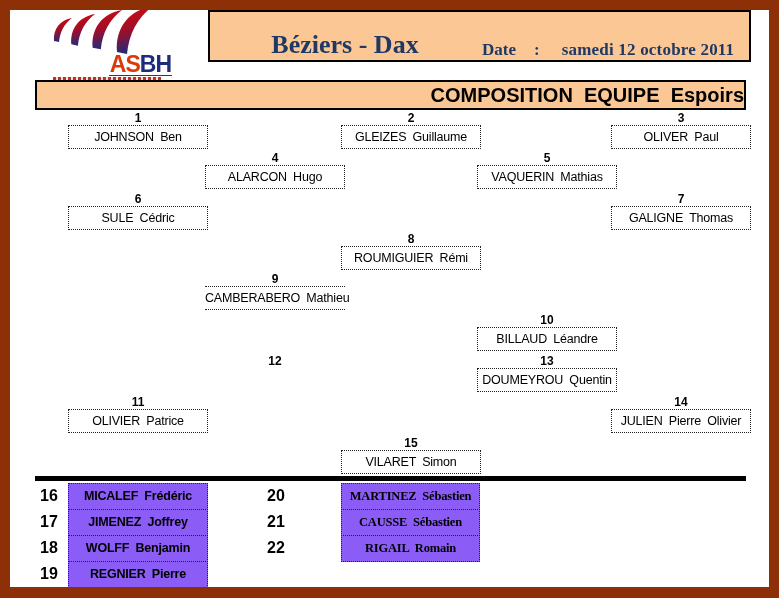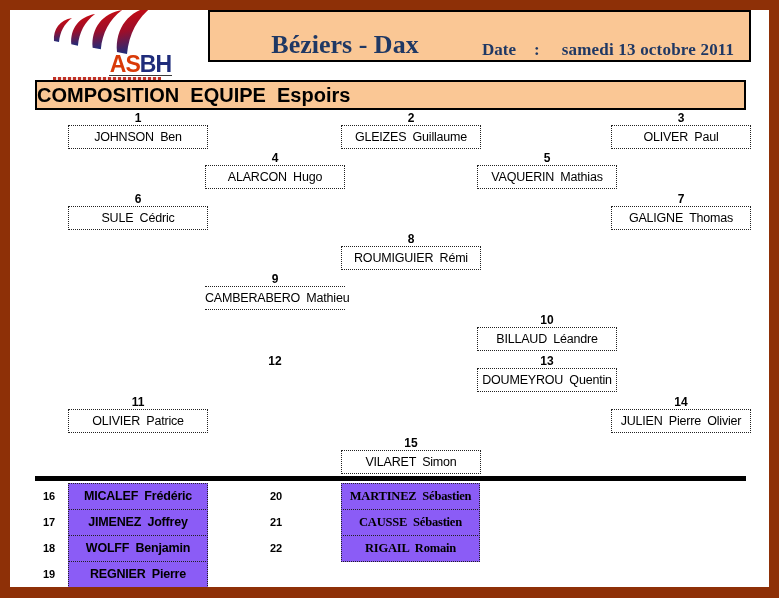--- a/index.html
+++ b/index.html
@@ -26,21 +26,21 @@
   .mh-title{font-family:"Liberation Serif",serif;font-weight:bold;font-size:26px;color:#1f3864;}
   .mh-divider{width:2px;background:#000;}
   .mh-right{flex:1;display:flex;align-items:center;
     font-family:"Liberation Serif",serif;font-weight:bold;color:#1f3864;}
   .mh-date-label{font-size:17px;}
   .mh-date-colon{font-size:17px;margin:0 22px 0 18px;}
   .mh-date-value{font-size:17px;letter-spacing:.2px;}
 
   
   .section-title{position:absolute;left:35px;top:80px;width:711px;height:30px;box-sizing:border-box;
-    background:#fac795;border:2px solid #000;text-align:left;line-height:26px;
+    background:#fac795;border:2px solid #000;text-align:right;line-height:26px;
     font-weight:bold;font-size:20px;color:#000;white-space:pre;z-index:2;}
 
   
   .player{position:absolute;width:140px;text-align:center;z-index:3;}
   .player .num{display:block;font-weight:bold;font-size:12px;line-height:14px;height:14px;color:#000;}
   .player .pbox{box-sizing:border-box;height:24px;line-height:22px;border:1px dotted #222;background:#fff;
     font-weight:normal;font-size:12.5px;letter-spacing:-.2px;word-spacing:3px;white-space:nowrap;color:#000;}
   .player.noside .pbox{border-left:none;border-right:none;background:transparent;}
 
   .p1{left:68px;top:111px;}  .p2{left:341px;top:111px;} .p3{left:611px;top:111px;}
@@ -50,21 +50,21 @@
   .p9{left:205px;top:272px;}
   .p10{left:477px;top:313px;}
   .p12{left:205px;top:354px;} .p13{left:477px;top:354px;}
   .p11{left:68px;top:395px;}  .p14{left:611px;top:395px;}
   .p15{left:341px;top:436px;}
 
   
   .separator{position:absolute;left:35px;top:476px;width:711px;height:5px;background:#000;z-index:2;}
 
   
-  .bench-num{position:absolute;width:28px;text-align:center;font-weight:bold;font-size:11px;
+  .bench-num{position:absolute;width:28px;text-align:center;font-weight:bold;font-size:16px;
     line-height:26px;height:26px;color:#000;z-index:3;}
   .bench-box{position:absolute;box-sizing:border-box;width:140px;height:27px;line-height:25px;
     border:1px dotted #222;background:#8b5cf6;text-align:center;font-weight:bold;font-size:12.5px;
     letter-spacing:-.2px;word-spacing:3px;white-space:nowrap;color:#000;z-index:3;}
   .bl-num{left:35px;} .bl-box{left:68px;}
   .br-num{left:262px;} .br-box{left:341px;width:139px;font-family:Liberation Serif, serif;}
   .r0{top:483px;} .r1{top:509px;} .r2{top:535px;} .r3{top:561px;}
 </style>
 </head>
 <body>
@@ -92,21 +92,21 @@
   </div>
 
   <div class="match-header">
     <div class="mh-left">
       <span class="mh-title">Béziers - Dax</span>
     </div>
     <div class="mh-divider"></div>
     <div class="mh-right">
       <span class="mh-date-label">Date</span>
       <span class="mh-date-colon">:</span>
-      <span class="mh-date-value">samedi 13 octobre 2011</span>
+      <span class="mh-date-value">samedi 12 octobre 2011</span>
     </div>
   </div>
 
   <div class="section-title">COMPOSITION  EQUIPE  Espoirs</div>
 
   <div class="player p1">
     <span class="num">1</span>
     <div class="pbox">JOHNSON Ben</div>
   </div>
   <div class="player p2">

